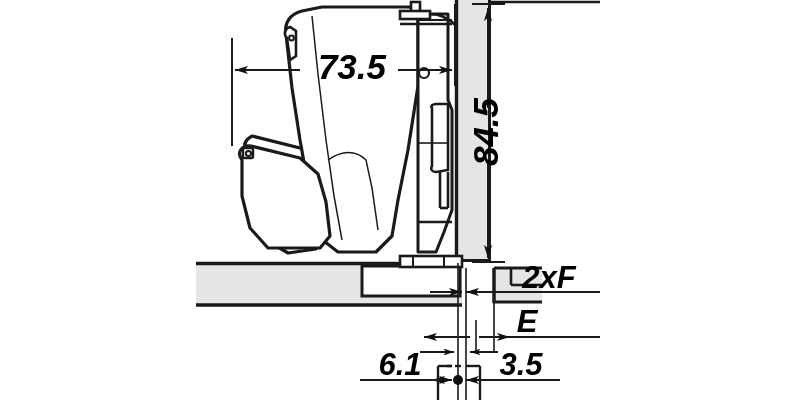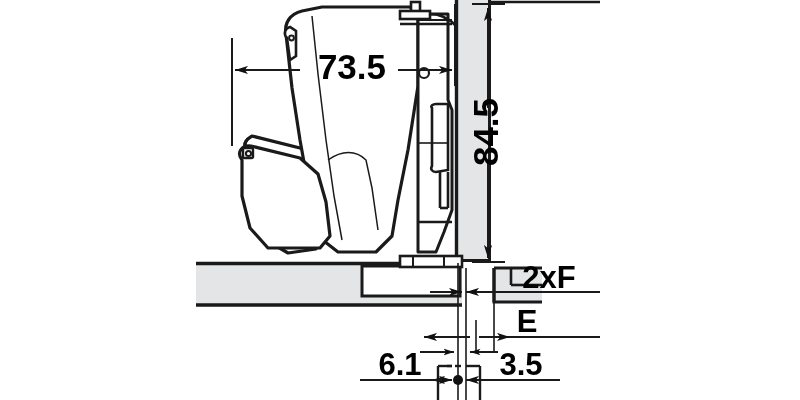--- a/index.html
+++ b/index.html
@@ -9,20 +9,21 @@
   }
   body {
     font-family: "Liberation Sans", sans-serif;
   }
   #drawing-root {
     position: relative;
     width: 800px;
     height: 400px;
     background: #ffffff;
     overflow: hidden;
+    font-style: italic;
   }
   svg.canvas {
     display: block;
     width: 800px;
     height: 400px;
   }
   .dim-text {
     font-family: "Liberation Sans", sans-serif;
     font-weight: bold;
     fill: #000000;

